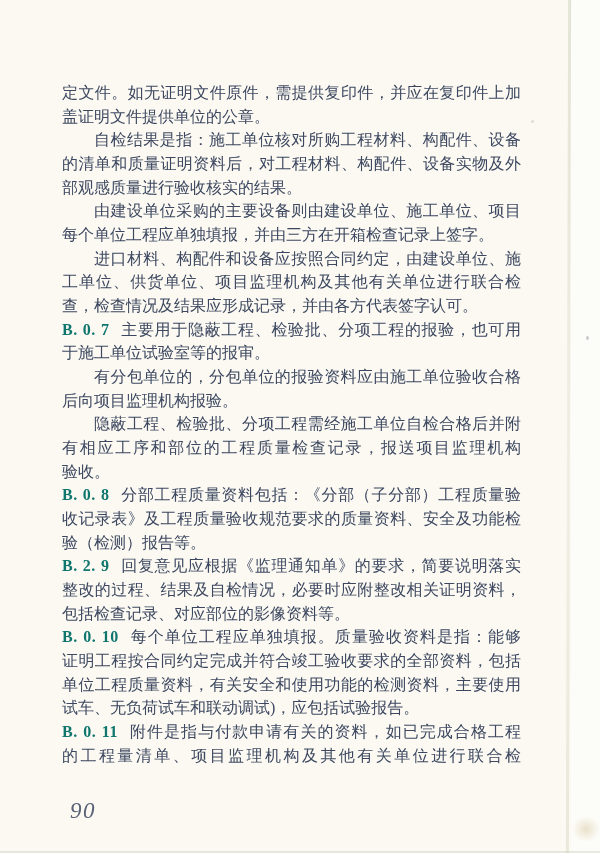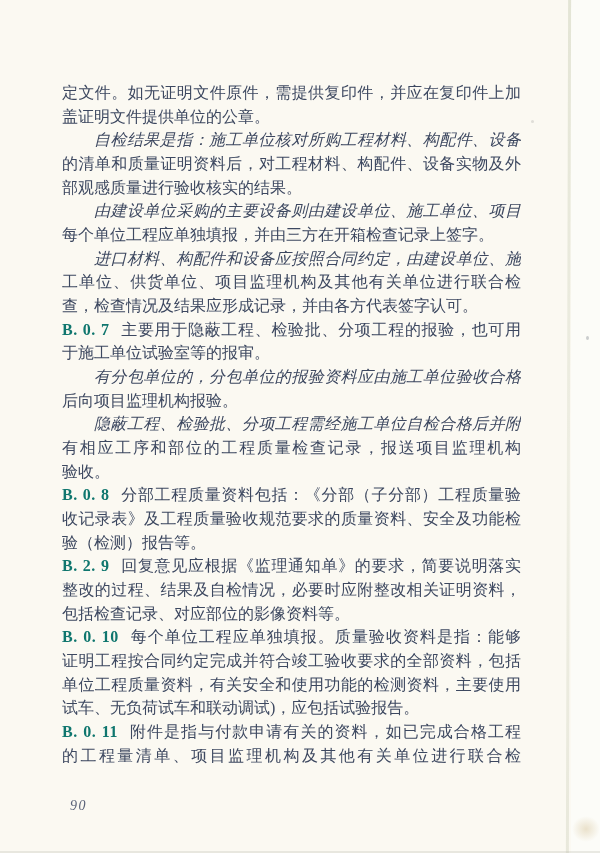--- a/index.html
+++ b/index.html
@@ -32,34 +32,33 @@
     line-height: 23.68px;
     height: 23.68px;
     text-align: justify;
     overflow: hidden;
   }
   .line.fill {
     text-align-last: justify;
   }
   .line.indent {
     text-indent: 2em;
-    font-style: italic;
   }
   .lbl {
     font-weight: bold;
     color: #0f766e;
     letter-spacing: 0.5px;
     margin-right: 11px;
   }
   .pageno {
     position: absolute;
     left: 70px;
     top: 798px;
     font-style: italic;
-    font-size: 14px;
+    font-size: 23px;
     letter-spacing: 1.5px;
     color: #5a6278;
   }
   
   .right-band {
     position: absolute;
     left: 571px; top: 0;
     width: 29px; height: 853px;
     background: #fcfcf8;
   }

